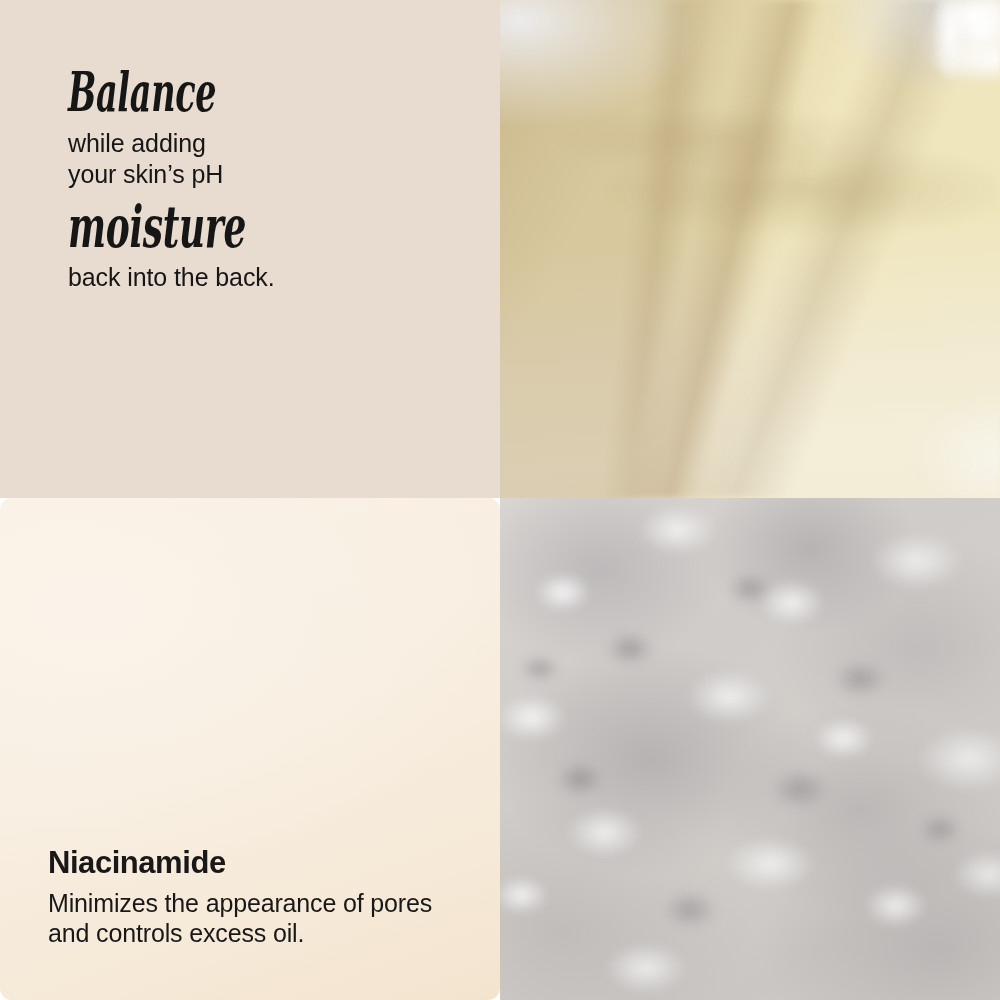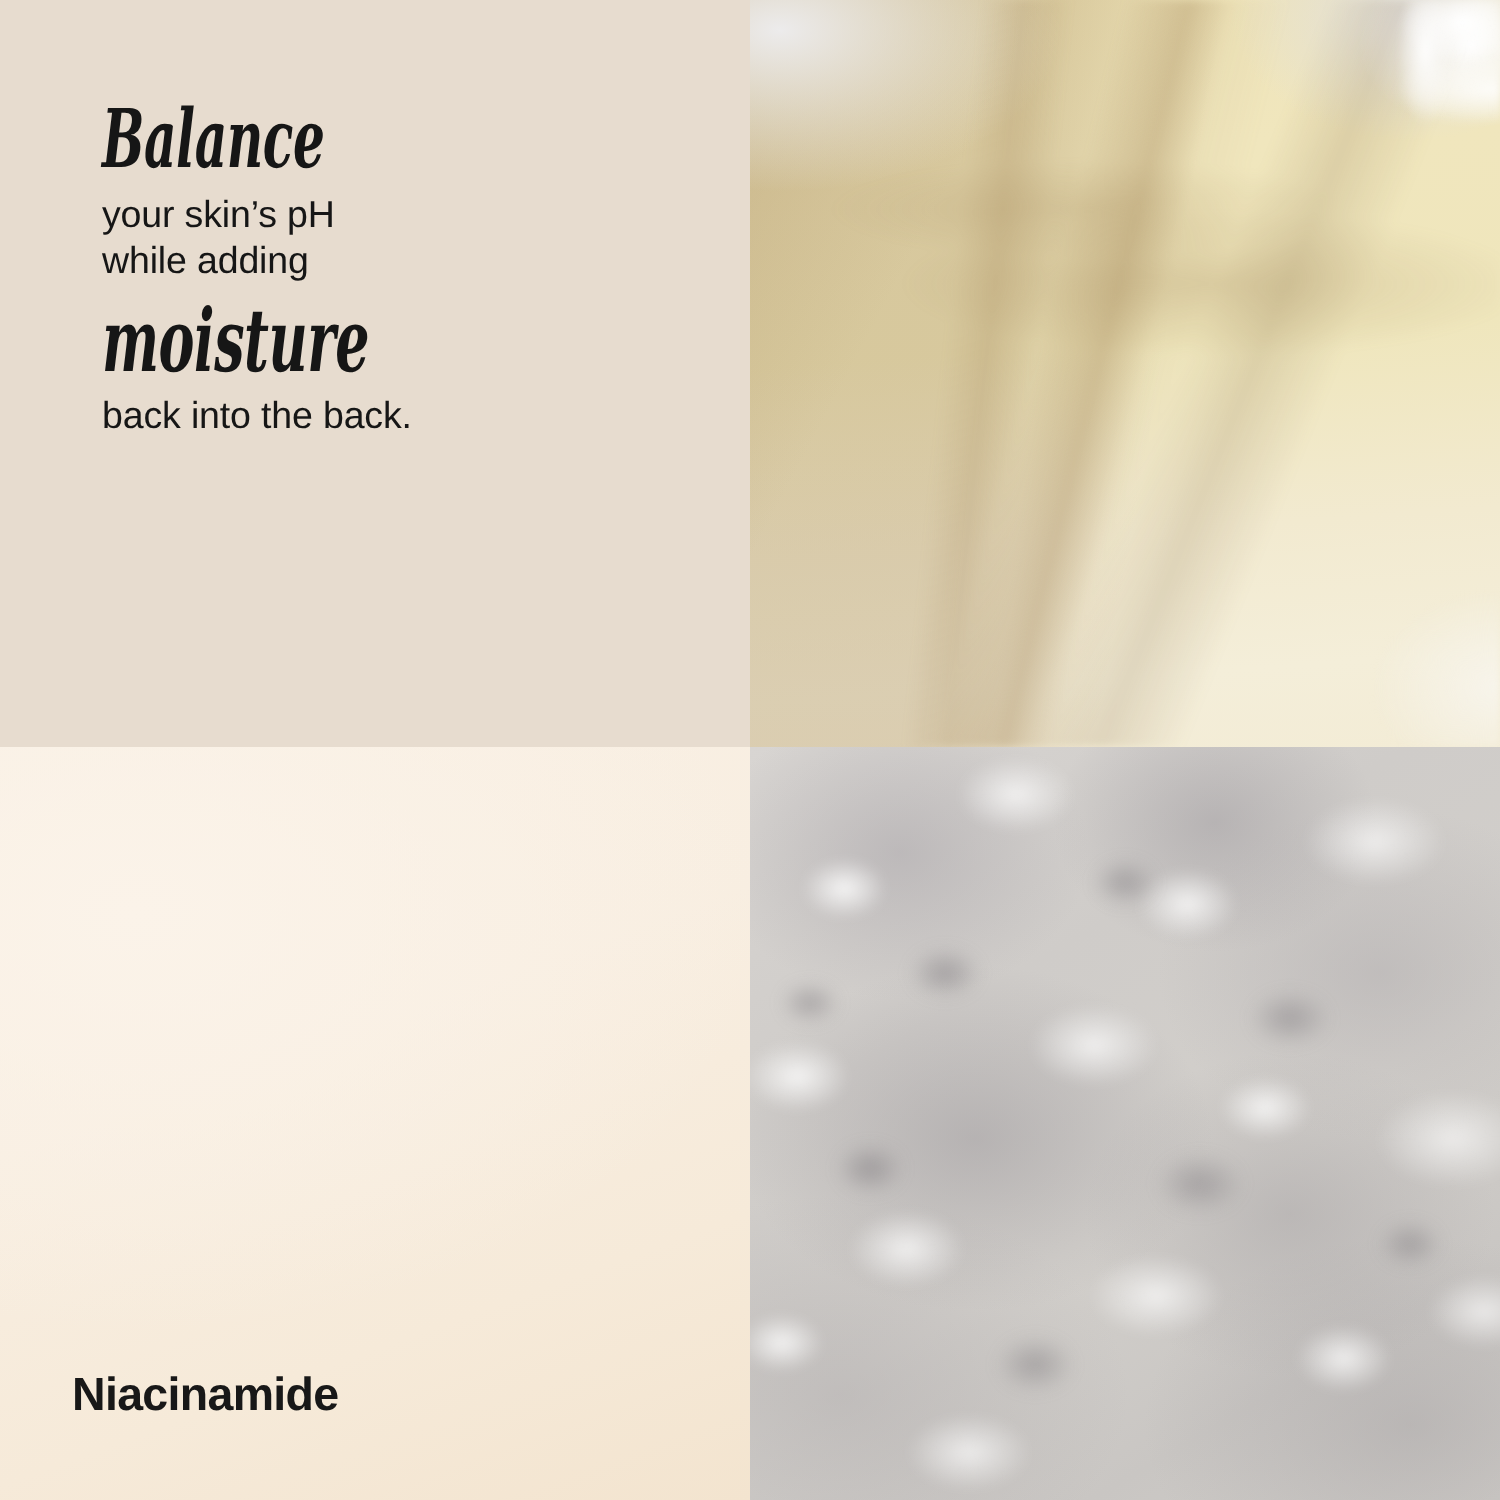--- a/index.html
+++ b/index.html
@@ -80,20 +80,21 @@
       radial-gradient(120px 90px at 100% 92%, rgba(248,246,240,0.8) 0%, rgba(248,246,240,0) 72%);
     filter: blur(2px);
     pointer-events: none;
   }
 
   
   .p-oil {
     background:
       radial-gradient(600px 400px at 18% 22%, #fbf3e9 0%, rgba(251,243,233,0) 70%),
       linear-gradient(160deg, #f9f0e4 0%, #f8eee1 40%, #f6ead9 72%, #f3e4cf 100%);
+    border-radius: 12px;
   }
   .bubbles { position: absolute; inset: 0; pointer-events: none; }
 
   
   .p-foam {
     background:
       radial-gradient(180px 140px at 20% 14%, rgba(170,166,170,0.55) 0%, rgba(170,166,170,0) 70%),
       radial-gradient(150px 120px at 62% 10%, rgba(158,154,158,0.50) 0%, rgba(158,154,158,0) 72%),
       radial-gradient(200px 150px at 84% 30%, rgba(172,168,170,0.45) 0%, rgba(172,168,170,0) 74%),
       radial-gradient(220px 160px at 30% 52%, rgba(150,146,150,0.45) 0%, rgba(150,146,150,0) 72%),
@@ -165,22 +166,22 @@
 </style>
 </head>
 <body>
 
 <div class="board">
 
   <section class="panel p-hero">
     <div class="hero-copy">
       <div class="hero-script">Balance</div>
       <div class="gap-a"></div>
+      <div class="hero-line">while adding</div>
       <div class="hero-line">your skin’s pH</div>
-      <div class="hero-line">while adding</div>
       <div class="gap-b"></div>
       <div class="hero-script m2">moisture</div>
       <div class="gap-c"></div>
       <div class="hero-line">back into the back.</div>
     </div>
   </section>
 
   <section class="panel p-serum">
     
   </section>
@@ -222,20 +223,21 @@
       
       
       
       
       
       
       
     </div>
     <div class="feature feat-nia">
       <h2 class="f-title">Niacinamide</h2>
+      <p class="f-body">Minimizes the appearance of pores and controls excess oil.</p>
     </div>
   </section>
 
   <section class="panel p-foam">
     
   </section>
 
 </div>
 
 </body></html>

